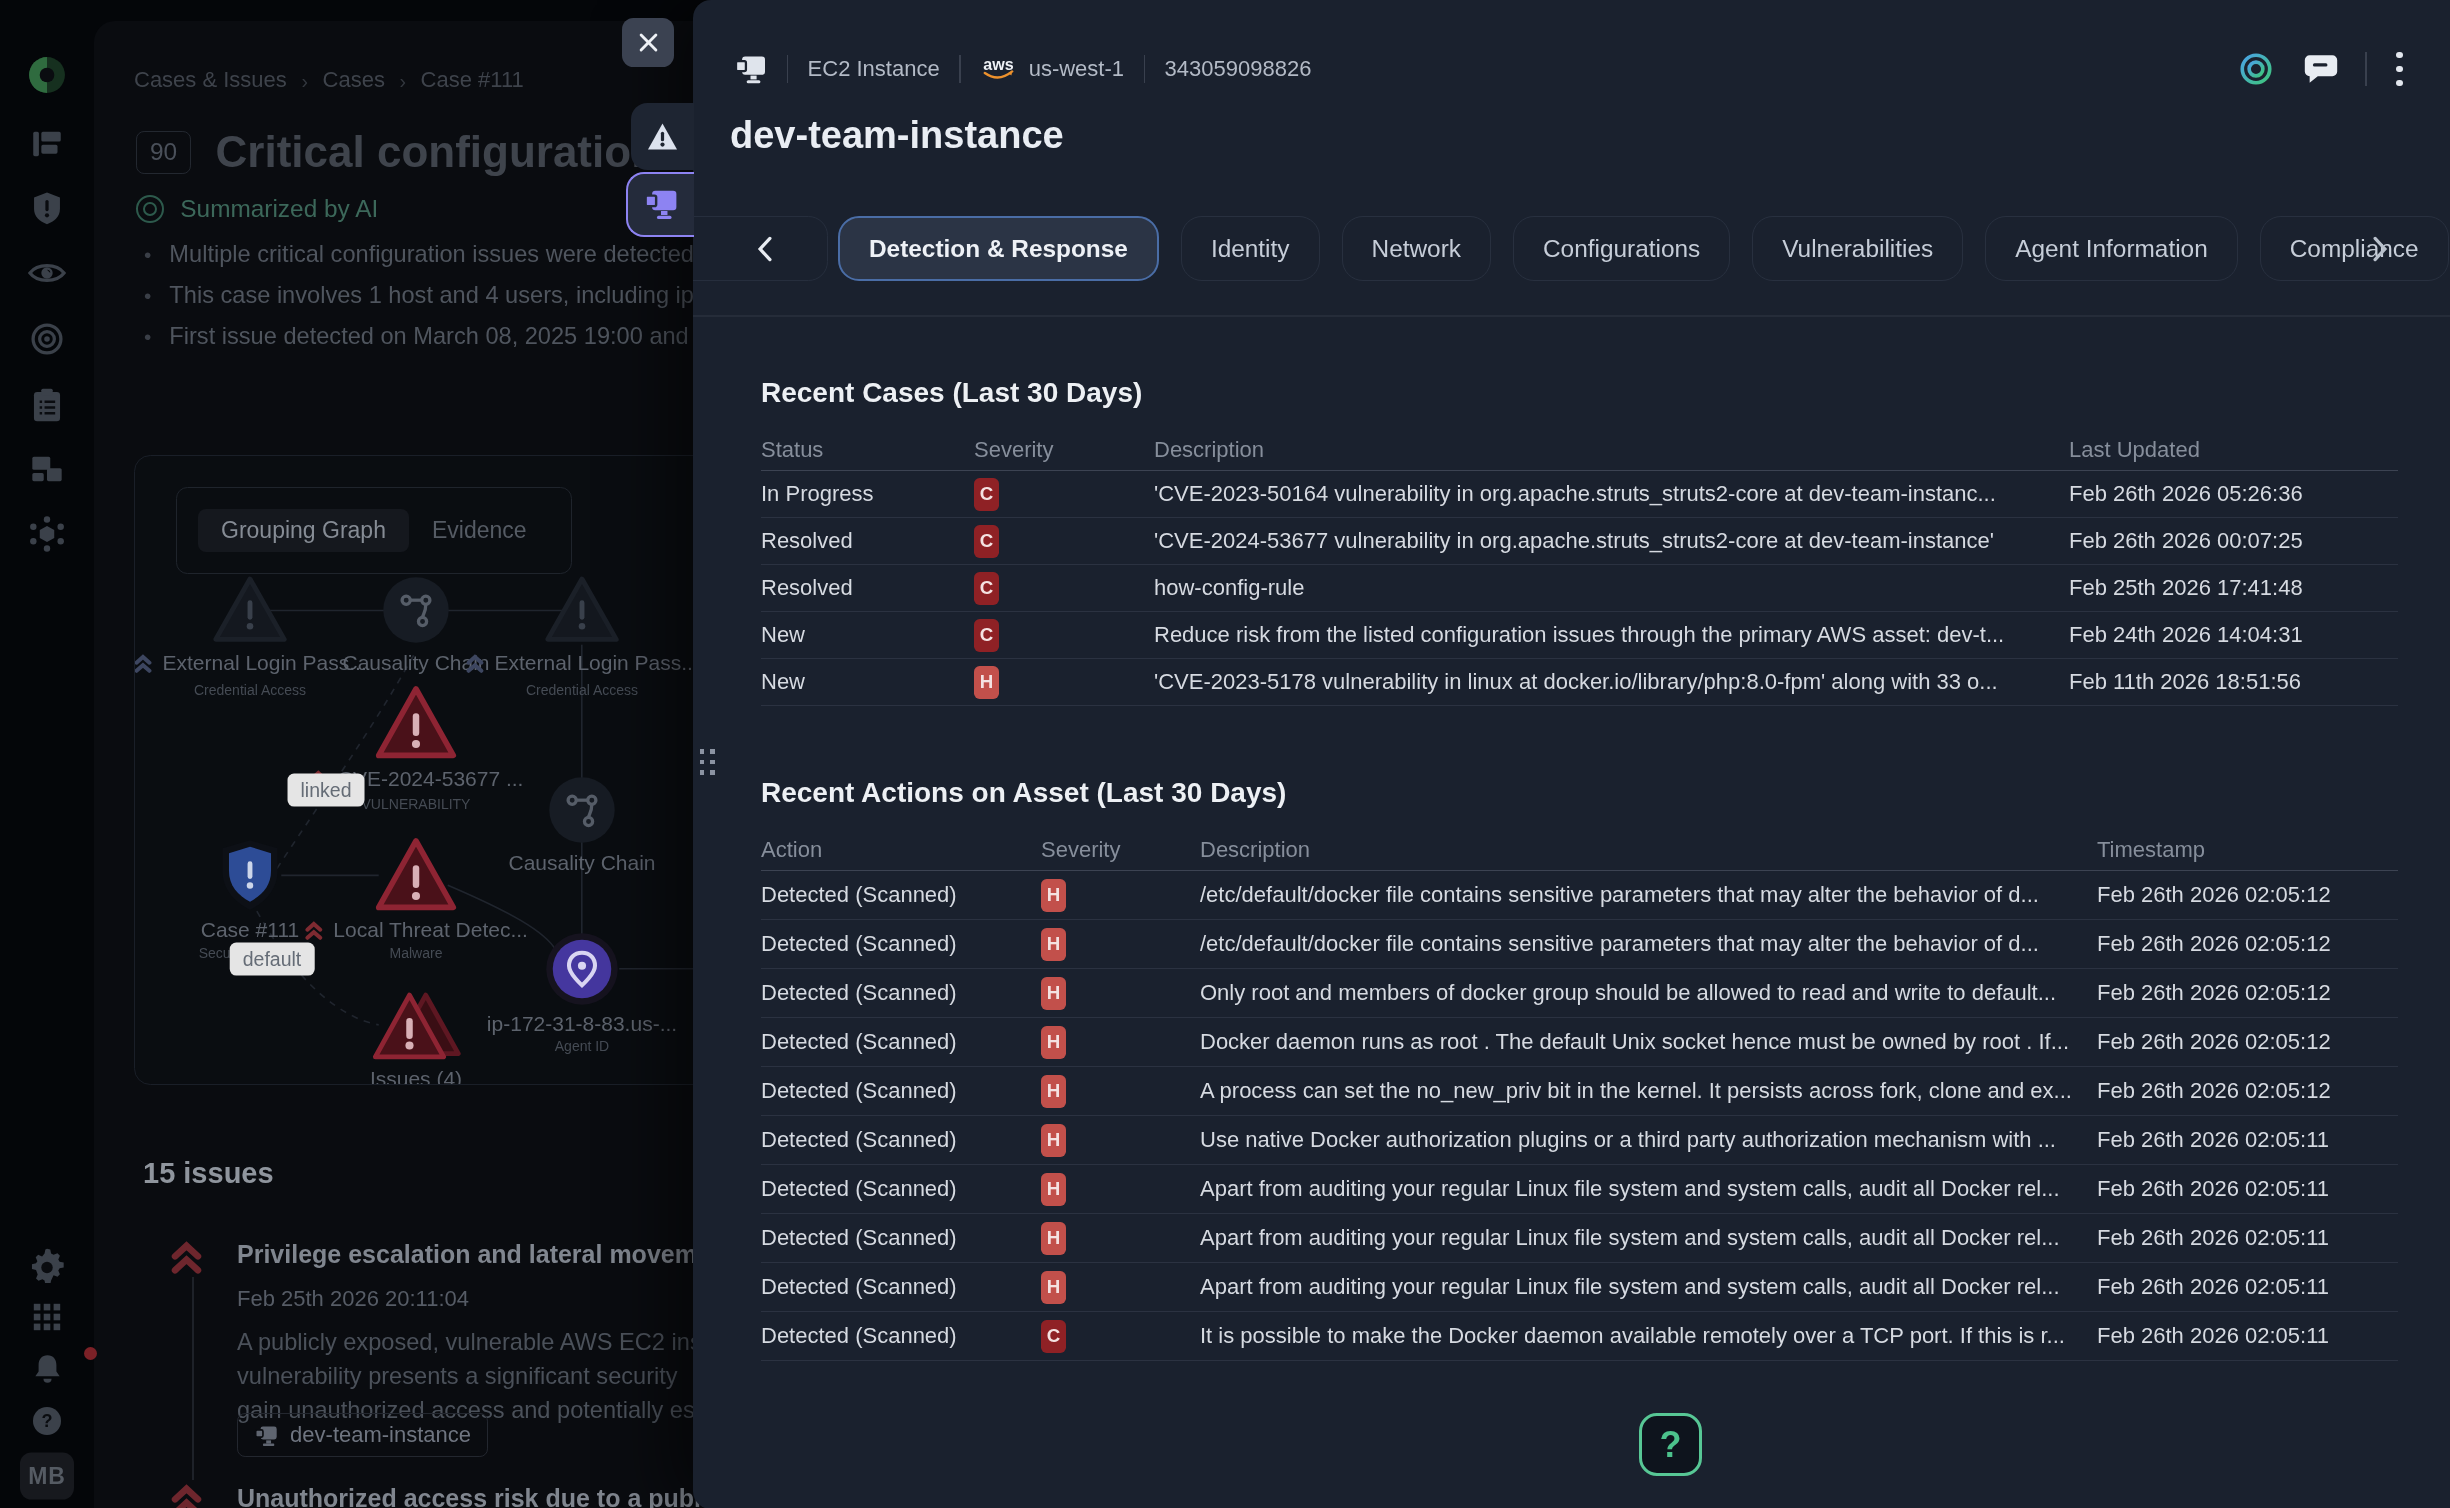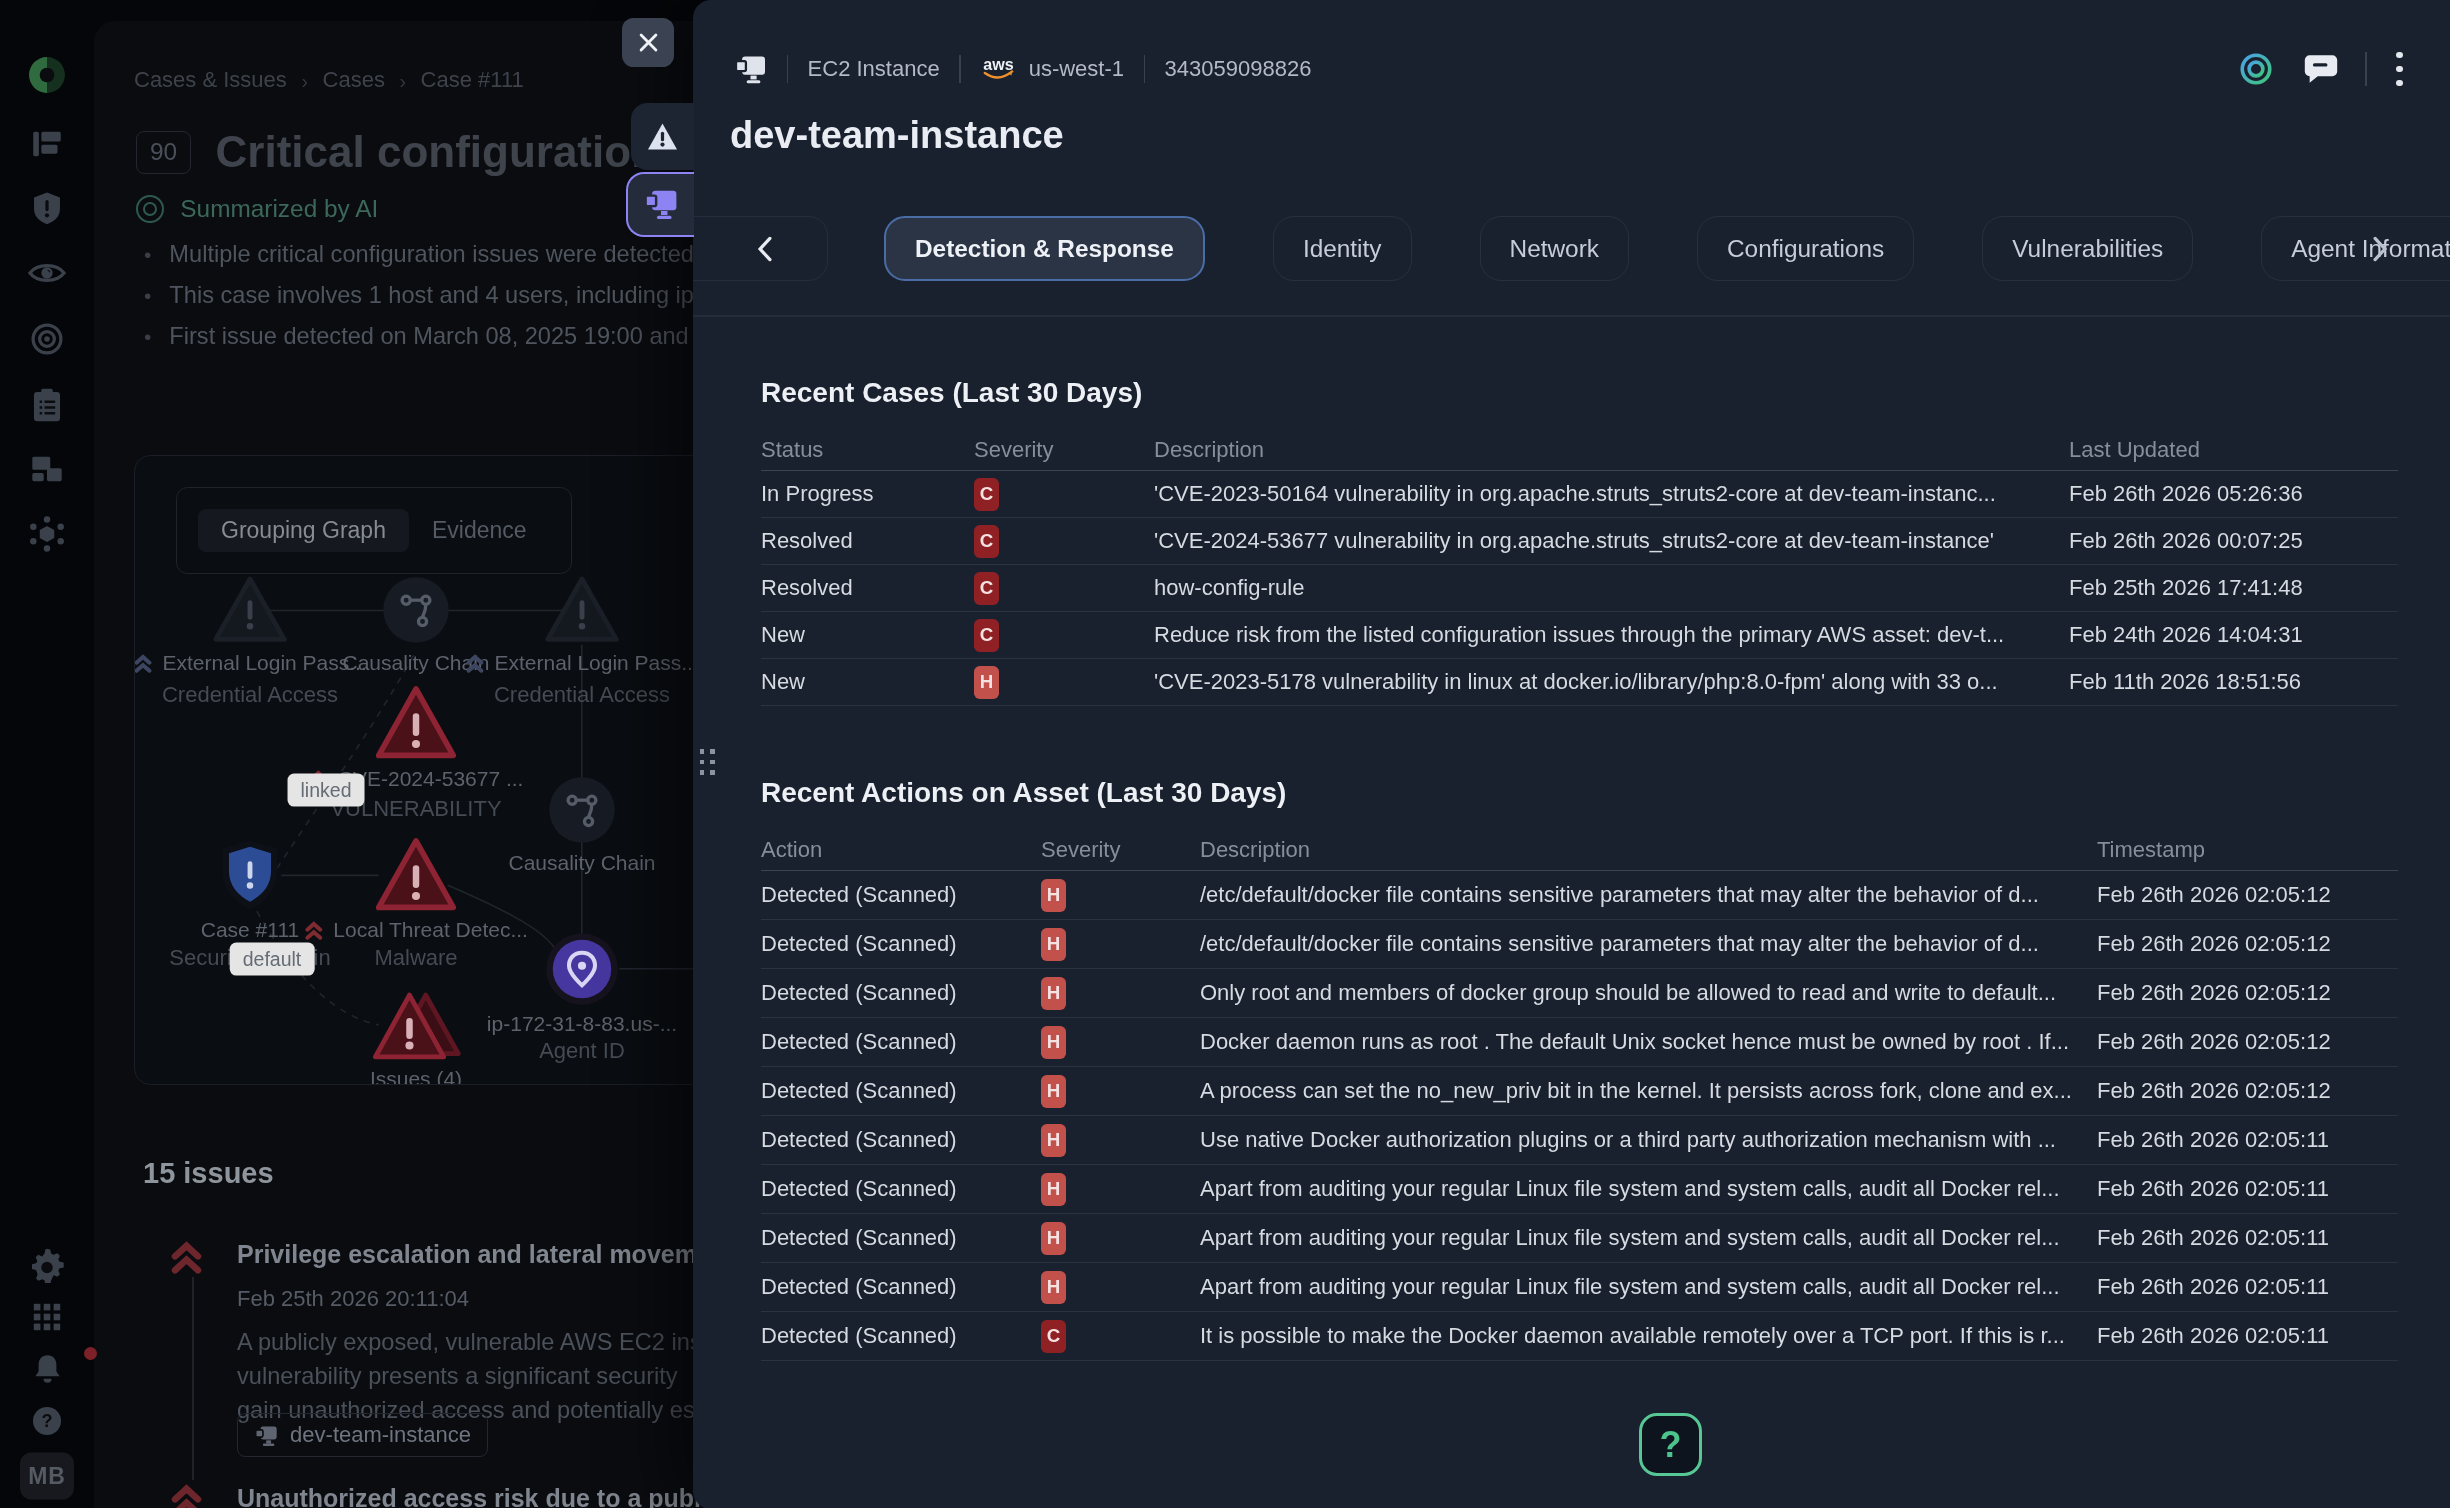--- a/index.html
+++ b/index.html
@@ -35,21 +35,21 @@
   .graph-card{ position:absolute; left:40px; top:434px; width:723px; height:630px;
                border:1.6px solid #1a1f28; border-radius:16.3px; background:#0a0d11; overflow:hidden; }
   .seg{ position:absolute; left:41px; top:31px; border:1.6px solid #1f242c; border-radius:11.4px; padding:21px;
         display:flex; align-items:center; }
   .seg .seg-btn{ font-size:23px; padding:8.1px 23px; border-radius:8.1px; color:#555b64; background:none; border:none;
                  font-family:inherit; }
   .seg .seg-btn.on{ background:#15181e; color:#868c95; }
   .gnode{ position:absolute; transform:translate(-50%,-50%); display:flex; flex-direction:column; align-items:center; }
   .glabel{ position:absolute; transform:translate(-50%,0); display:flex; align-items:center; gap:9.8px;
            font-size:21px; color:#5d636d; white-space:nowrap; }
-  .gsub{ position:absolute; transform:translate(-50%,0); font-size:22px; color:#454b54; white-space:nowrap; }
+  .gsub{ position:absolute; transform:translate(-50%,0); font-size:14px; color:#454b54; white-space:nowrap; }
   .chip{ position:absolute; transform:translate(-50%,-50%); background:#e5e5e5; color:#656c76; font-size:19.5px;
          padding:4.9px 13px; border-radius:6.5px; }
 
   .issues-head{ position:absolute; left:49px; top:1136px; font-size:29px; font-weight:bold; color:#8f959d; }
   .timeline{ position:absolute; left:98px; top:1256px; width:1.6px; height:203px; background:#1e2229; }
   .iss-ico{ position:absolute; left:76px; }
   .iss-title{ position:absolute; left:143px; font-size:25px; font-weight:600; color:#80868f; white-space:nowrap; }
   .iss-date{ position:absolute; left:143px; font-size:22px; color:#565c66; }
   .iss-desc{ position:absolute; left:143px; font-size:23.6px; color:#4b515a; line-height:34px; white-space:nowrap; }
   .iss-chip{ position:absolute; left:143px; top:1392px; border:1.6px solid #23272f; border-radius:8.1px;
@@ -75,21 +75,21 @@
   .kebab i{ width:6.5px; height:6.5px; border-radius:50%; background:#e3e7ee; }
   .d-title{ position:absolute; left:37px; top:114px; font-size:38px; font-weight:600; color:#e9edf3; }
 
   .tabbar{ position:absolute; left:0; right:0; top:213px; height:73px; }
   .partial-pill{ position:absolute; left:-49px; top:3.3px; width:184px; height:65px; border:1.6px solid #262e3d; border-radius:19.5px; }
   .chev-btn{ position:absolute; top:3.3px; height:65px; width:49px; background:none; border:none;
              display:flex; align-items:center; justify-content:center; z-index:2;}
   .chev-btn.left{ left:47px; } .chev-btn.right{ right:46px; }
   .tabs{ position:absolute; left:145px; top:3.3px; display:flex; gap:22px; }
   .tab{ height:65px; padding:12px 29px; border:1.6px solid #28303f; border-radius:21px; background:transparent;
-        color:#c6cdd8; font-size:24.4px; font-family:inherit; white-space:nowrap; display:flex; align-items:center;margin-left:46px; }
+        color:#c6cdd8; font-size:24.4px; font-family:inherit; white-space:nowrap; display:flex; align-items:center; }
   .tab.active{ background:#2b3445; border:2.4px solid #4a6da6; color:#eef1f6; font-weight:600; }
   .tab-divider{ position:absolute; left:0; right:0; top:315px; height:1.6px; background:#252c39; }
 
   .sec-head{ position:absolute; left:68px; font-size:28px; font-weight:bold; color:#edf0f4; }
   .dtable{ position:absolute; left:68px; width:1637px; }
   .t-head{ display:grid; height:42px; align-items:center; color:#868e9b; font-size:22px;
            border-bottom:1.6px solid #3c4352; }
   .t-body .tr{ display:grid; height:47px; align-items:center; border-bottom:0.8px solid #2b3241;
                color:#d6dae1; font-size:22px; }
   .tr > div, .t-head > div { overflow:hidden; white-space:nowrap; padding-right:24.4px; }

